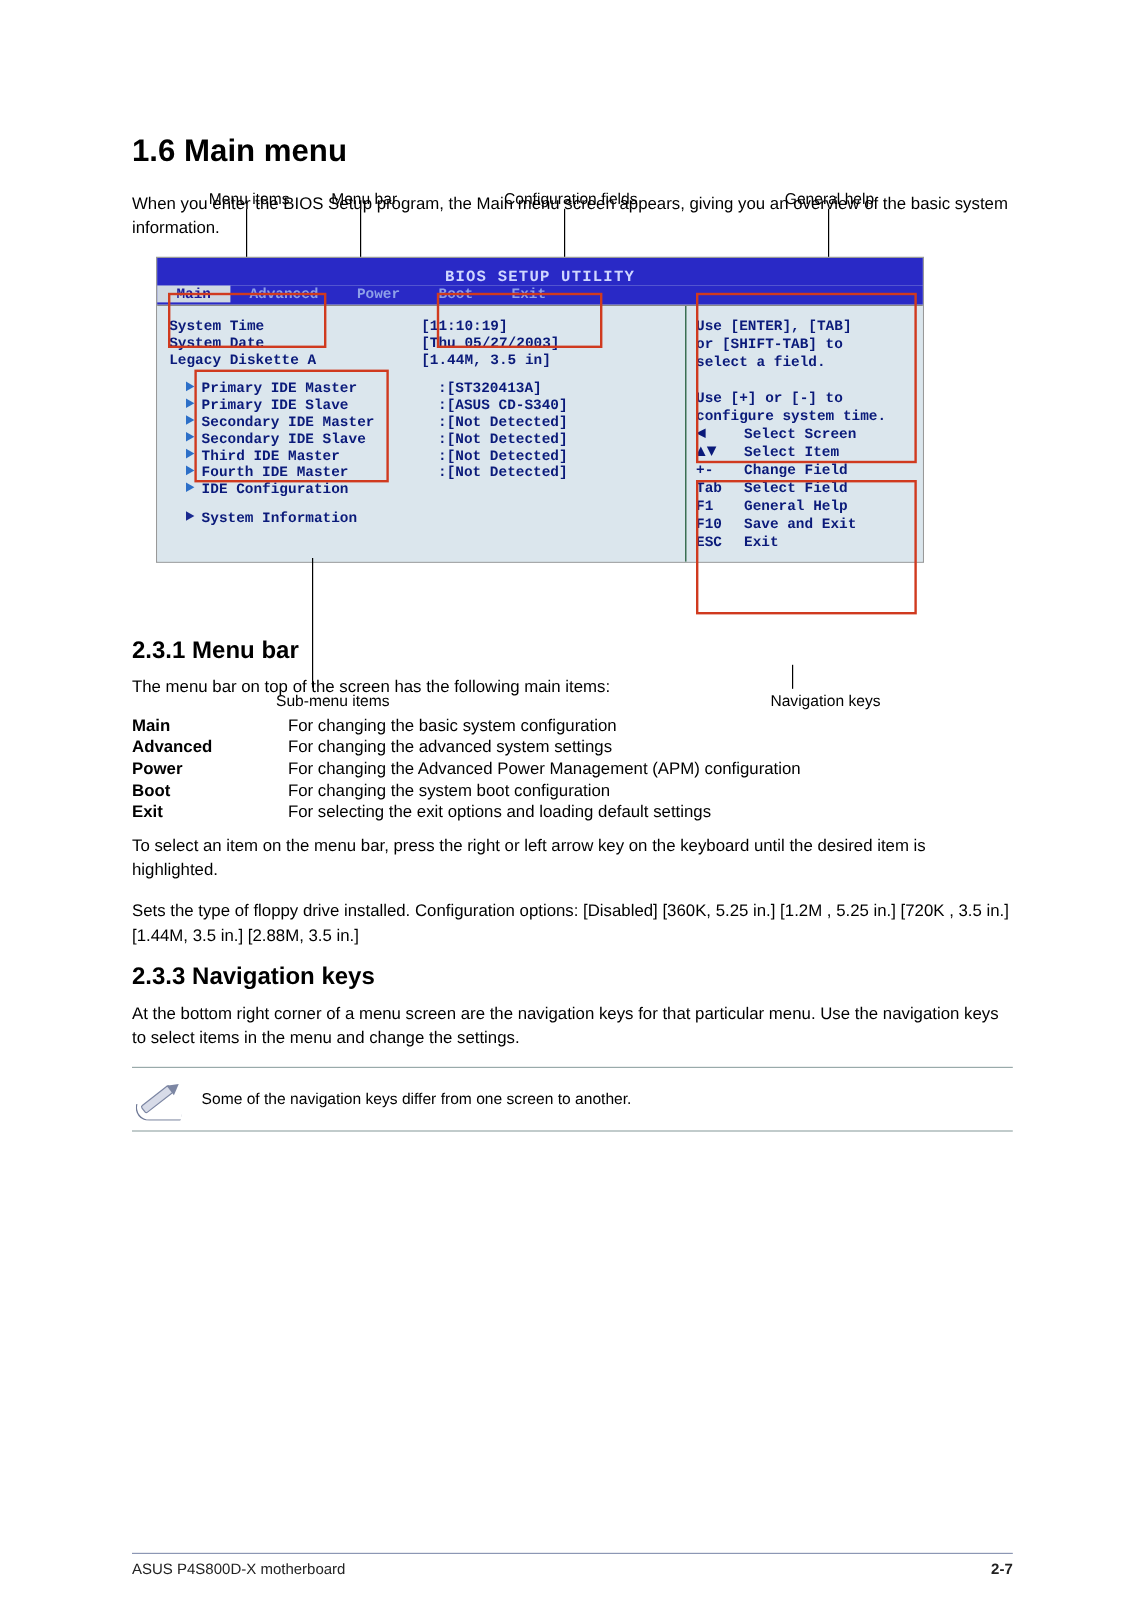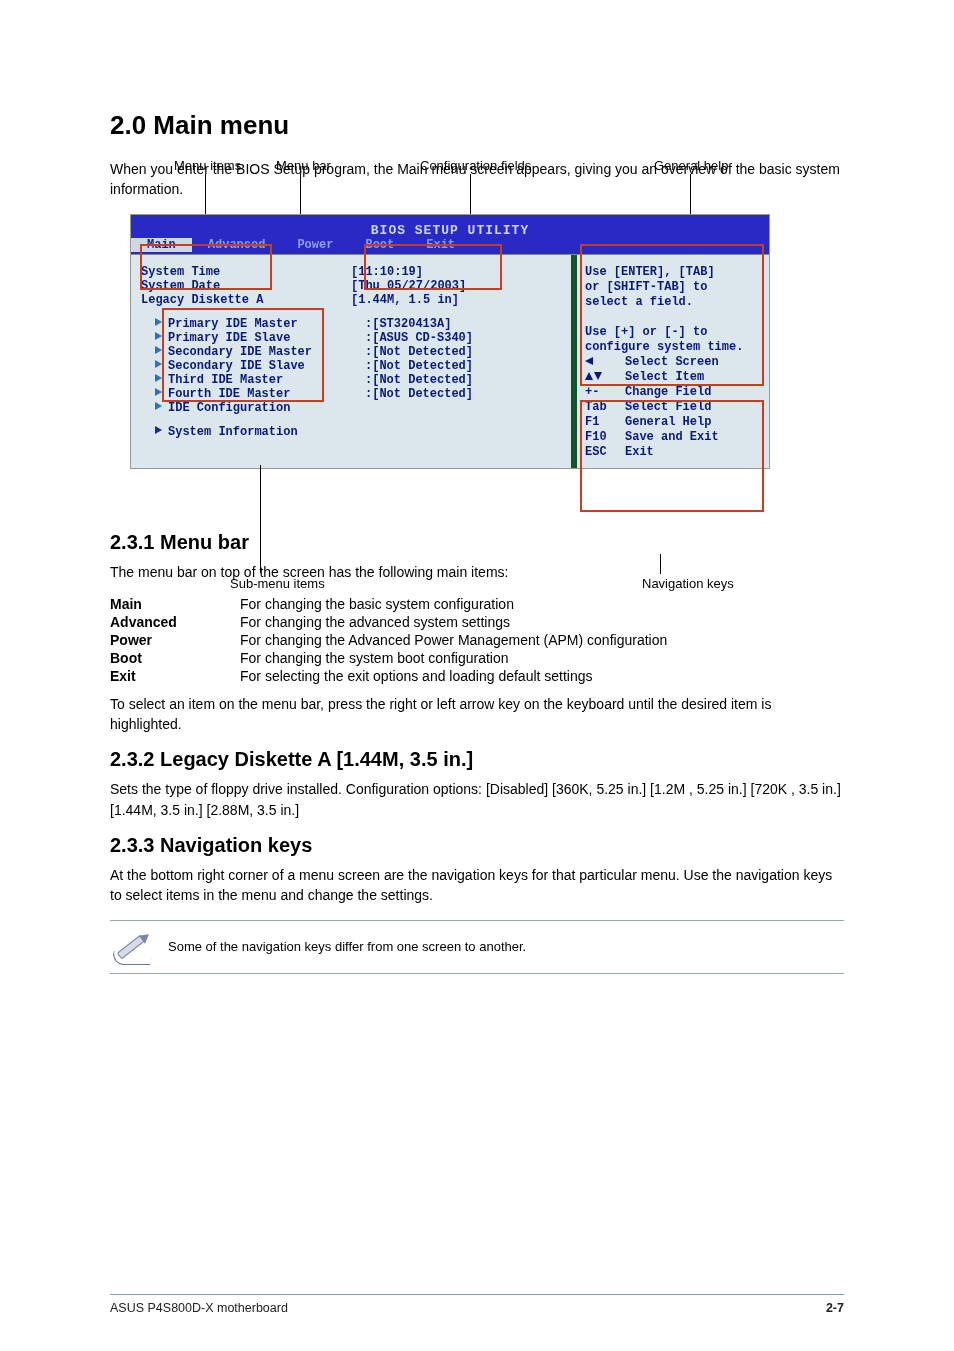--- a/index.html
+++ b/index.html
@@ -59,21 +59,21 @@
     display: flex;
     border-top: 1px solid #888;
     background: #dbe6ed;
   }
   .bios-left {
     flex: 1;
     padding: 10px 0 14px 10px;
   }
   .bios-right {
     width: 198px;
-    border-left: 6px solid #14532d;
+    border-left: 1px solid #14532d;
     padding: 10px 8px 8px 8px;
     display: flex;
     flex-direction: column;
     justify-content: space-between;
   }
   .row { display: flex; }
   .lbl { width: 210px; color: #0a1a7a; font-weight: bold; white-space: pre; }
   .val { color: #0a1a7a; font-weight: bold; white-space: pre; }
   .tri {
     display: inline-block;
@@ -152,21 +152,21 @@
     display:flex; justify-content:space-between;
     font-size:12.5px; color:#222;
   }
   .page-footer .chap { font-weight: normal; }
   .page-footer .pg { font-weight: bold; text-align: right; }
 </style>
 </head>
 <body>
 
 <div class="page-pad">
-  <h2 class="section-title">2.0 Main menu</h2>
+  <h2 class="section-title">1.6 Main menu</h2>
   <p class="body">When you enter the BIOS Setup program, the Main menu screen appears, giving you an overview of the basic system information.</p>
 
   <div class="bios-wrap">
 
     <div class="callout-line-v" style="left:75px; top:-40px; height:40px;"></div>
     <div class="callout-line-v" style="left:170px; top:-40px; height:40px;"></div>
     <div class="callout-line-v" style="left:340px; top:-40px; height:40px;"></div>
     <div class="callout-line-v" style="left:560px; top:-40px; height:40px;"></div>
     <span class="callout-label" style="left:44px; top:-56px;">Menu items</span>
     <span class="callout-label" style="left:146px; top:-56px;">Menu bar</span>
@@ -198,21 +198,21 @@
           <div class="row">
             <span class="lbl">System Time</span>
             <span class="val">[11:10:19]</span>
           </div>
           <div class="row">
             <span class="lbl">System Date</span>
             <span class="val">[Thu 05/27/2003]</span>
           </div>
           <div class="row">
             <span class="lbl">Legacy Diskette A</span>
-            <span class="val">[1.44M, 1.5 in]</span>
+            <span class="val">[1.44M, 3.5 in]</span>
           </div>
           <div class="gap"></div>
           <div class="row sub-item">
             <span class="lbl"><span class="tri"></span><span>Primary IDE Master</span></span>
             <span class="val">:[ST320413A]</span>
           </div>
           <div class="row sub-item">
             <span class="lbl"><span class="tri"></span><span>Primary IDE Slave</span></span>
             <span class="val">:[ASUS CD-S340]</span>
           </div>
@@ -304,21 +304,20 @@
           <span>For changing the system boot configuration</span>
         </div>
       <div class="row" style="margin:2px 0;">
           <span style="width:130px;font-weight:bold;">Exit</span>
           <span>For selecting the exit options and loading default settings</span>
         </div>
     </div>
 
     <p class="body" style="margin-top:10px;">To select an item on the menu bar, press the right or left arrow key on the keyboard until the desired item is highlighted.</p>
 
-    <h3 class="h3">2.3.2 Legacy Diskette A [1.44M, 3.5 in.]</h3>
     <p class="body">Sets the type of floppy drive installed. Configuration options: [Disabled] [360K, 5.25 in.] [1.2M , 5.25 in.] [720K , 3.5 in.] [1.44M, 3.5 in.] [2.88M, 3.5 in.]</p>
 
     <h3 class="h3">2.3.3 Navigation keys</h3>
     <p class="body">At the bottom right corner of a menu screen are the navigation keys for that particular menu. Use the navigation keys to select items in the menu and change the settings.</p>
 
     <div class="note-row">
       <div class="note-icon">
         <div class="pencil"></div>
         <div class="swoosh"></div>
       </div>

